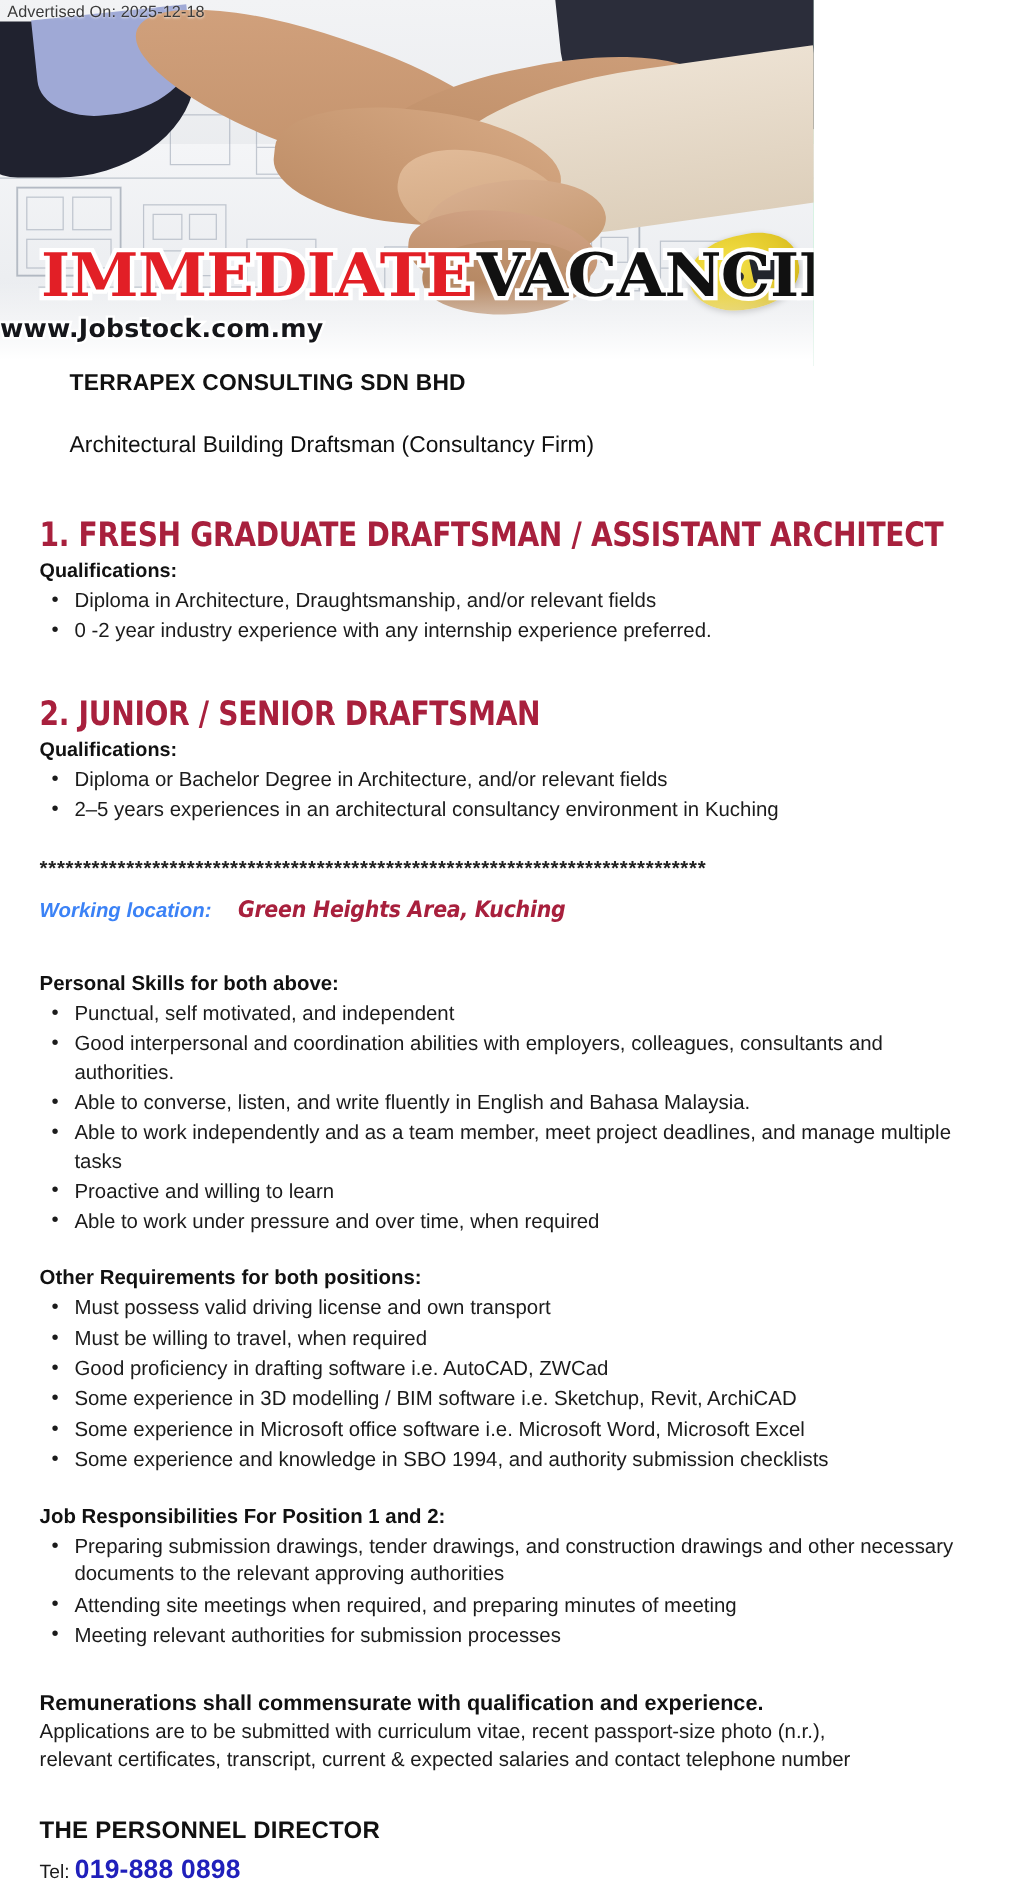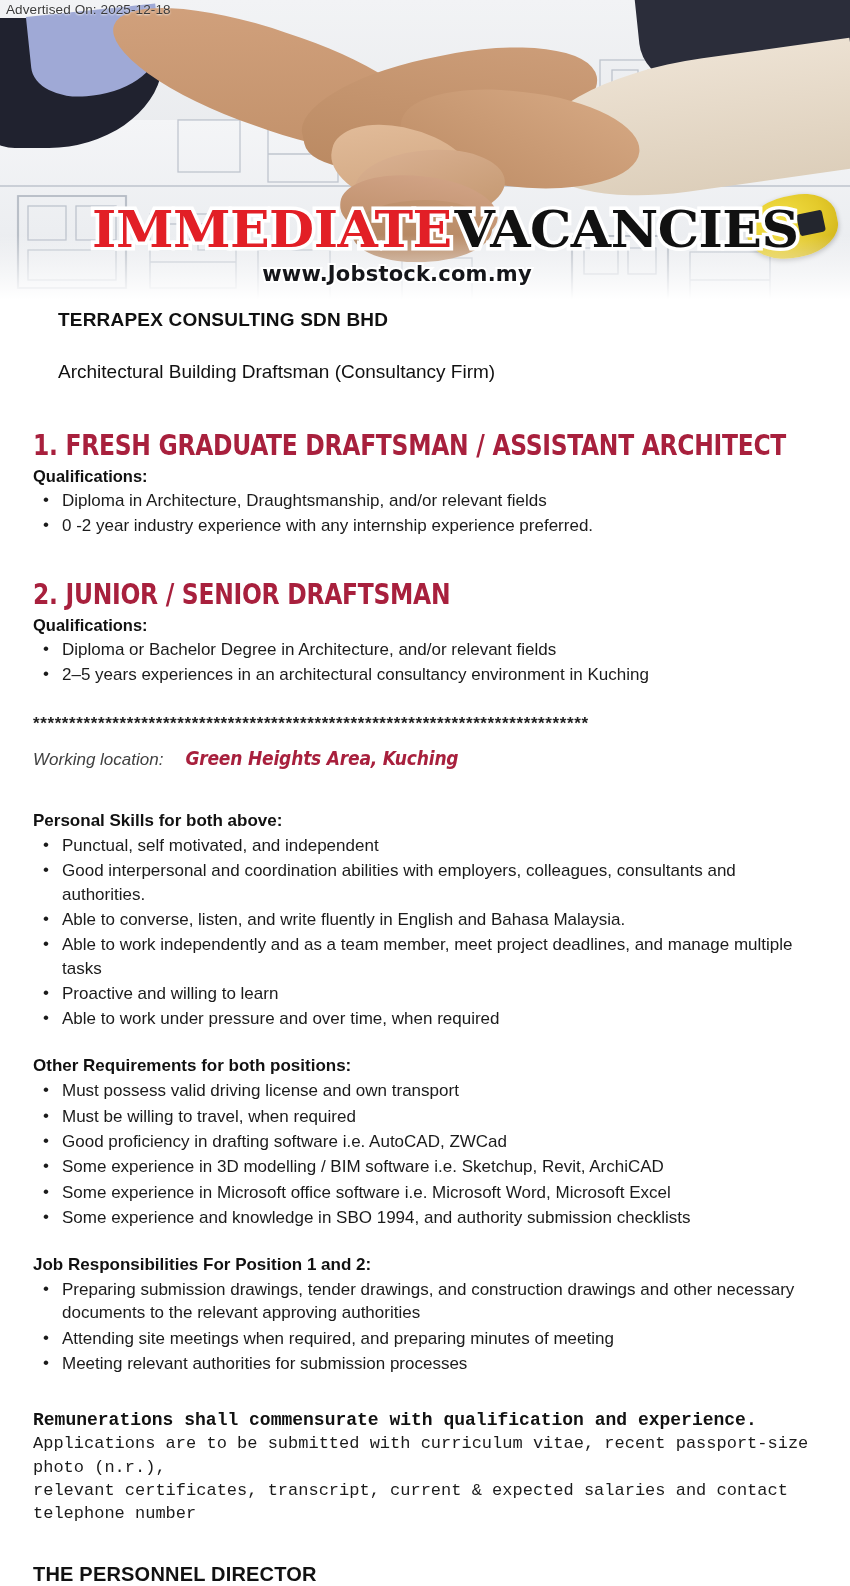--- a/index.html
+++ b/index.html
@@ -11,21 +11,21 @@
     background:#ffffff;
     font-family:"Liberation Sans", sans-serif;
     color:#1a1a1a;
     overflow:hidden;
     position:relative;
   }
 
   
   .banner {
     position:relative;
-    width:850px;
+    width:678px;
     height:305px;
     overflow:hidden;
     background:#86efac;
   }
   .banner-photo {
     position:absolute;
     inset:0;
   }
   
   .bp-base {
@@ -146,21 +146,21 @@
     display:inline-block;
     transform:scaleX(1.04);
   }
   .hl-red  { color:#e21f26; }
   .hl-dark { color:#111111; }
 
   .weburl {
     position:absolute;
     top:262px;
     left:0; right:0;
-    text-align:center;
+    text-align:left;
     padding-right:56px;
     z-index:15;
     font-family:"DejaVu Sans", sans-serif;
     font-size:21px;
     font-weight:600;
     color:#15161a;
     -webkit-text-stroke:4px #ffffff;
     paint-order:stroke fill;
     letter-spacing:.2px;
   }
@@ -239,43 +239,43 @@
     overflow:hidden;
     height:22px;
   }
 
   .worklocation {
     margin-top:11px;
     white-space:nowrap;
   }
   .wl-label {
     font-size:17px;
-    font-weight:normal;
+    font-weight:bold;
     font-style:italic;
-    color:#404040;
+    color:#3b82f6;
   }
   .wl-value {
     font-family:"DejaVu Sans Condensed","Liberation Sans Narrow","Liberation Sans", sans-serif;
     font-size:19px;
     font-weight:bold;
     font-style:italic;
     color:#a8203d;
     margin-left:22px;
     letter-spacing:-0.2px;
   }
 
   .section-head {
     margin-top:41px;
     font-size:17px;
     font-weight:bold;
     color:#111;
   }
   .section-head.tight { margin-top:26px; }
 
-  .para-block { margin-top:33px;font-family:Liberation Mono, monospace; }
+  .para-block { margin-top:33px; }
   .para-strong {
     font-size:18px;
     font-weight:bold;
     color:#111;
     line-height:1.35;
   }
   .para {
     font-size:17px;
     line-height:1.37;
     color:#1b1b1b;

